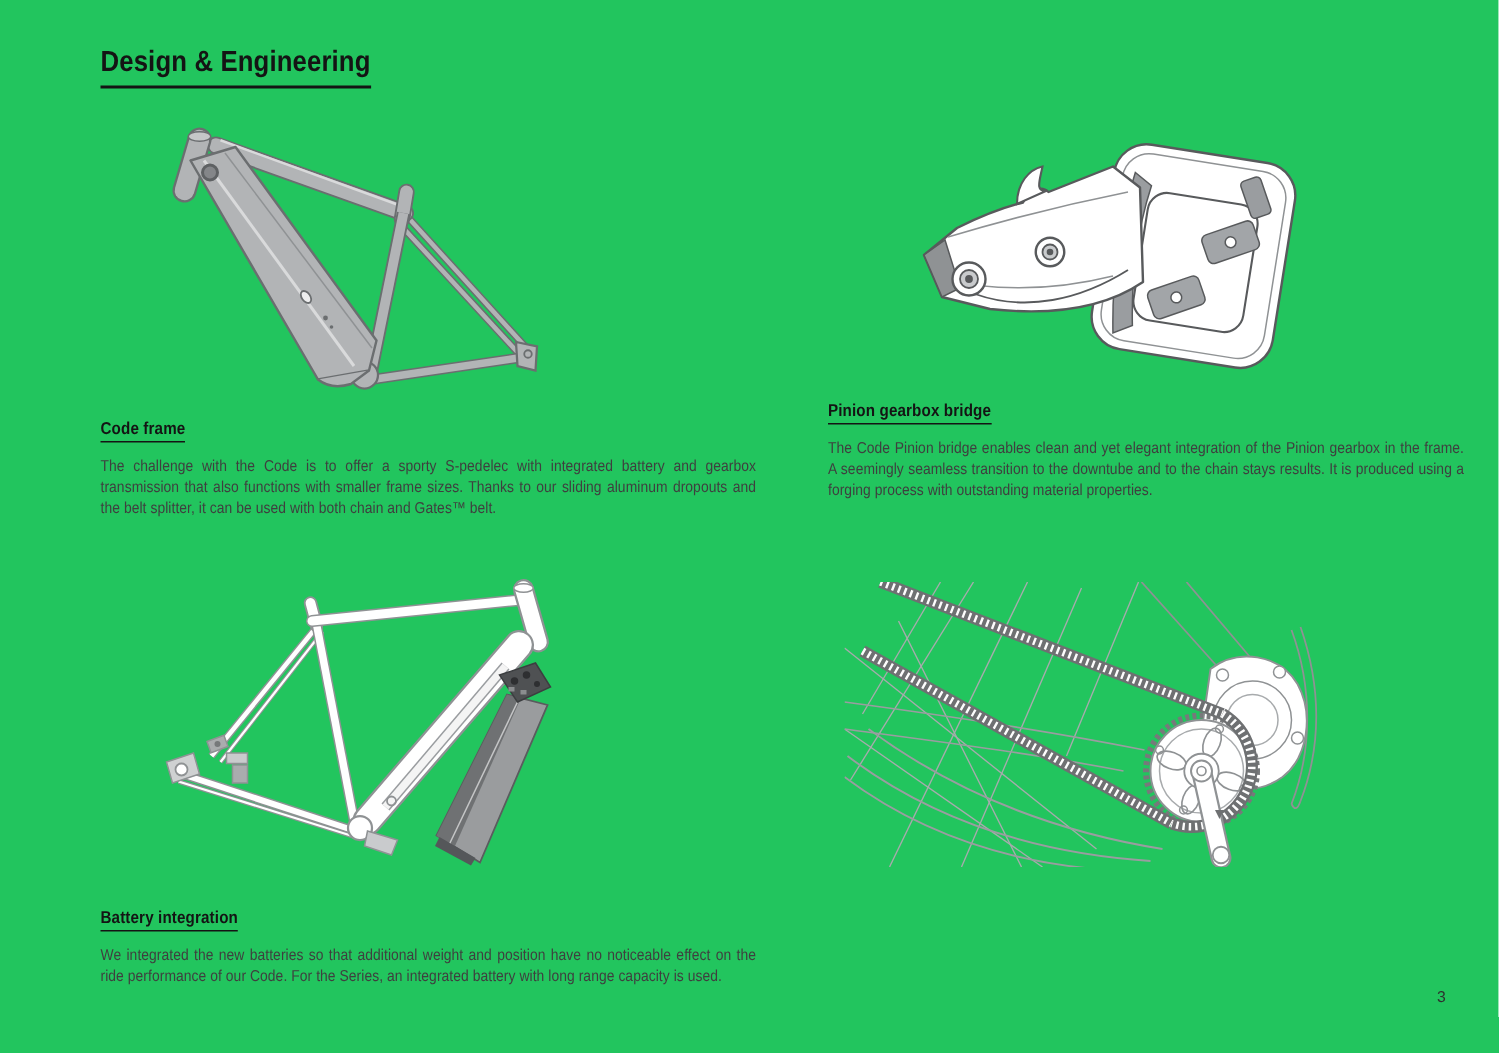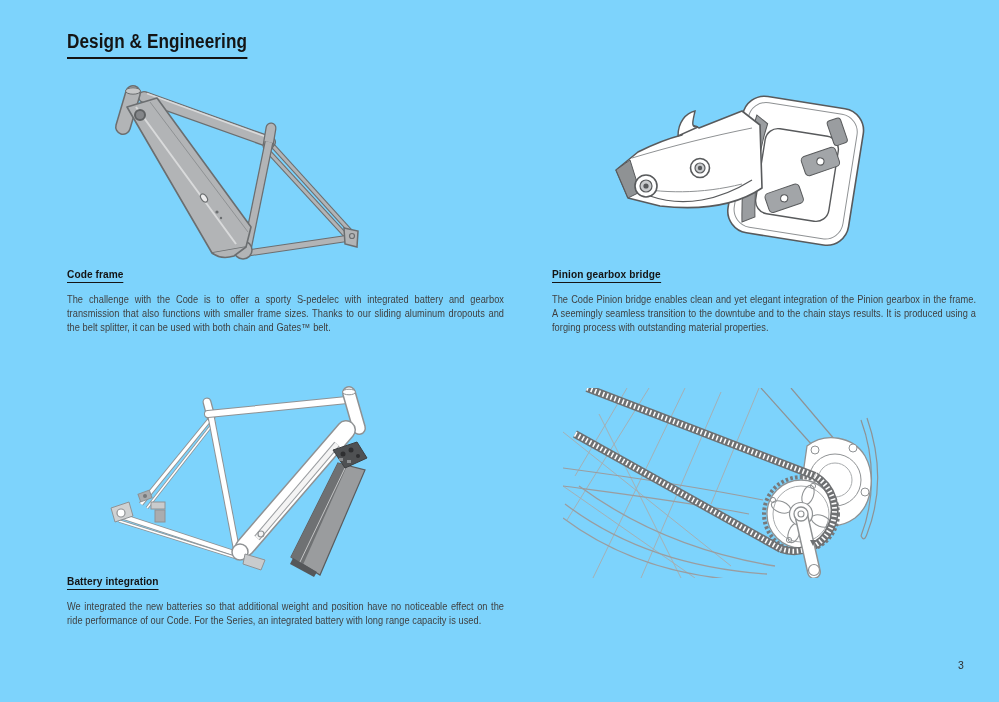--- a/index.html
+++ b/index.html
@@ -1,21 +1,21 @@
 <!DOCTYPE html>
 <html><head>
 <meta charset="utf-8">
 <style>
   html,body{margin:0;padding:0;background:#ffffff;}
   body{
     width:999px;height:702px;position:relative;overflow:hidden;
     font-family:"Liberation Sans","DejaVu Sans",sans-serif;
     -webkit-font-smoothing:antialiased;
   }
-  .page{position:absolute;inset:0;background:#7dd3fc;}
+  .page{position:absolute;inset:0;background:#22c55e;}
 
   
   .doc-title{
     position:absolute;left:67px;top:30px;
     font-size:19.5px;font-weight:700;color:#141414;letter-spacing:.1px;
     border-bottom:2px solid #141414;padding-bottom:4px;display:inline-block;
     transform:scaleX(.88);transform-origin:0 0;white-space:nowrap;
   }
 
   
@@ -27,23 +27,23 @@
   .tb .squeeze{transform:scaleX(.88);transform-origin:0 0;width:113.64%;}
   .sec-heading{
     display:inline-block;font-size:11.5px;font-weight:700;color:#141414;
     letter-spacing:.1px;border-bottom:1.5px solid #141414;padding-bottom:1.5px;
     white-space:nowrap;
   }
   .sec-body{
     margin:9px 0 0 0;font-size:10.5px;line-height:14px;color:#3f3f3f;
     text-align:justify;letter-spacing:.05px;
   }
-  #tb1{left:67px;top:264px;width:437px;}
+  #tb1{left:67px;top:276px;width:437px;}
   #tb2{left:552px;top:264px;width:424px;}
-  #tb3{left:67px;top:571px;width:437px;}
+  #tb3{left:67px;top:602px;width:437px;}
   #tb4{left:546px;top:586px;width:424px;}
 
   #fig1{left:100px;top:82px;}
   #fig2{left:602px;top:90px;}
   #fig3{left:95px;top:384px;}
   #fig4{left:563px;top:388px;}
 
   .page-number{
     position:absolute;left:958px;top:659px;
     font-size:10.5px;color:#2e2e2e;

